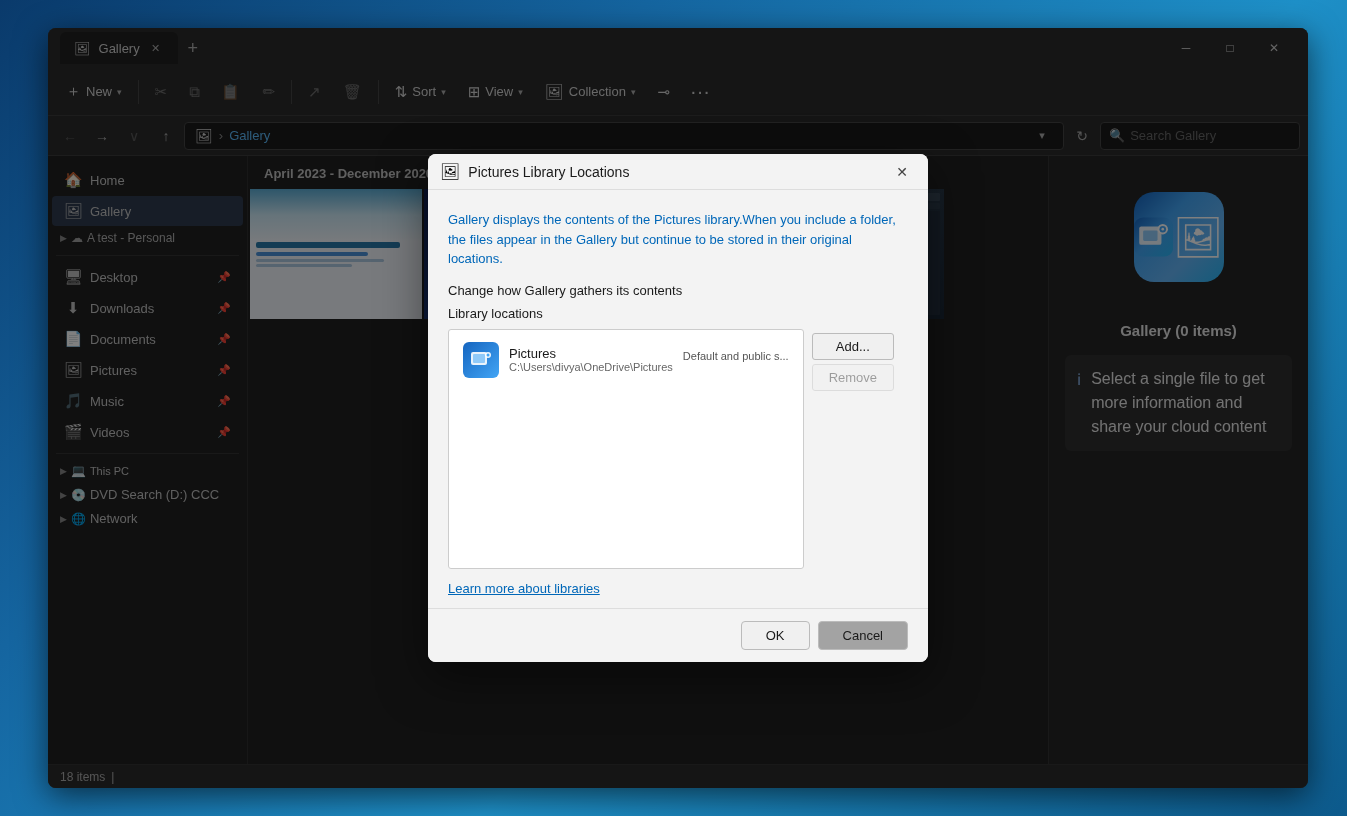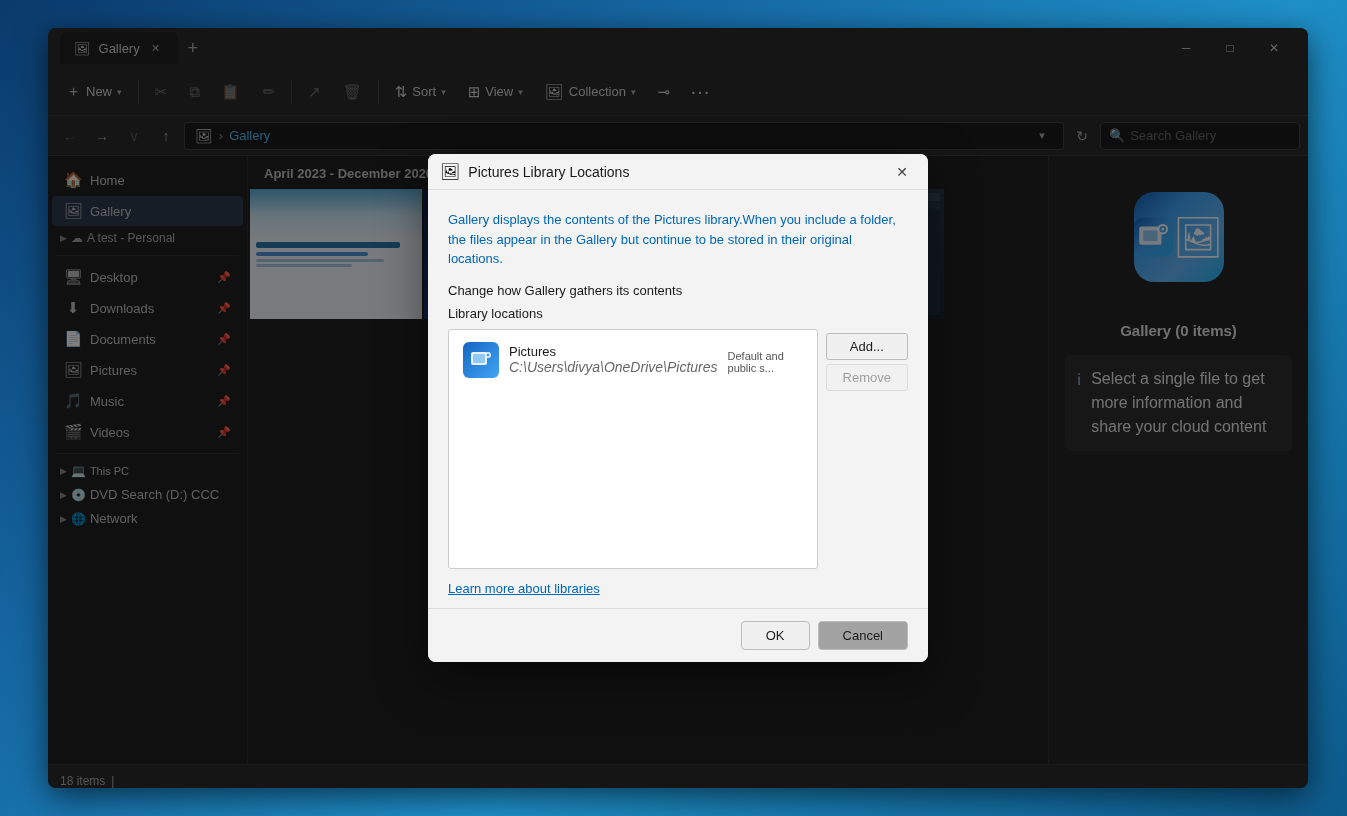--- a/index.html
+++ b/index.html
@@ -273,21 +273,21 @@
       color: #e5e5e5;
       font-size: 16px;
       line-height: 1.5;
     }
 
     
     .statusbar {
       height: 24px;
       background: #2b2b2b;
       border-top: 1px solid #333;
-      display: flex; align-items: flex-end;
+      display: flex; align-items: center;
       padding: 0 12px;
       color: #aaa;
       font-size: 12px;
       flex-shrink: 0;
     }
 
     
     .modal-overlay {
       position: absolute;
       top: 0; left: 0; right: 0; bottom: 0;
@@ -350,21 +350,21 @@
     }
     .lib-icon {
       width: 36px; height: 36px;
       background: linear-gradient(135deg, #1565c0, #42a5f5);
       border-radius: 6px;
       display: flex; align-items: center; justify-content: center;
       flex-shrink: 0; font-size: 18px;
     }
     .lib-info { flex: 1; }
     .lib-name { font-size: 13px; color: #1a1a1a; font-weight: 500; }
-    .lib-path { font-size: 14px; color: #666; font-style: italic; }
+    .lib-path { font-size: 11px; color: #666; }
     .lib-badge { font-size: 11px; color: #555; align-self: flex-start; margin-top: 8px; }
     .lib-actions {
       display: flex; flex-direction: column; gap: 4px; padding: 4px 0;
     }
     .lib-action-btn {
       background: #f0f0f0; border: 1px solid #bbb;
       border-radius: 3px; padding: 5px 16px;
       font-size: 13px; cursor: pointer; color: #1a1a1a;
       white-space: nowrap;
     }

